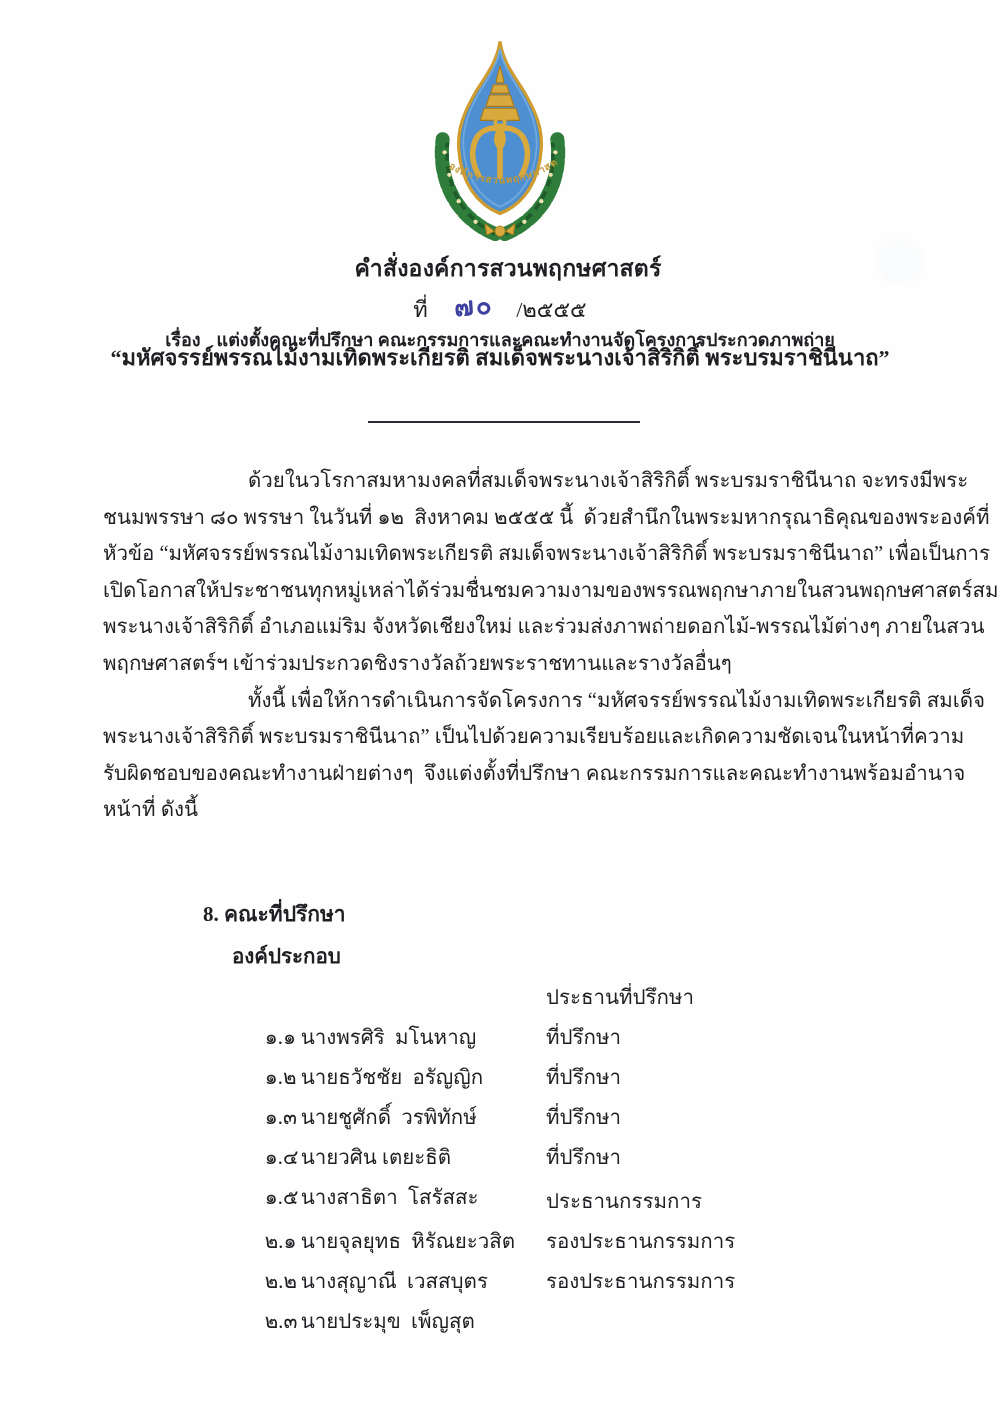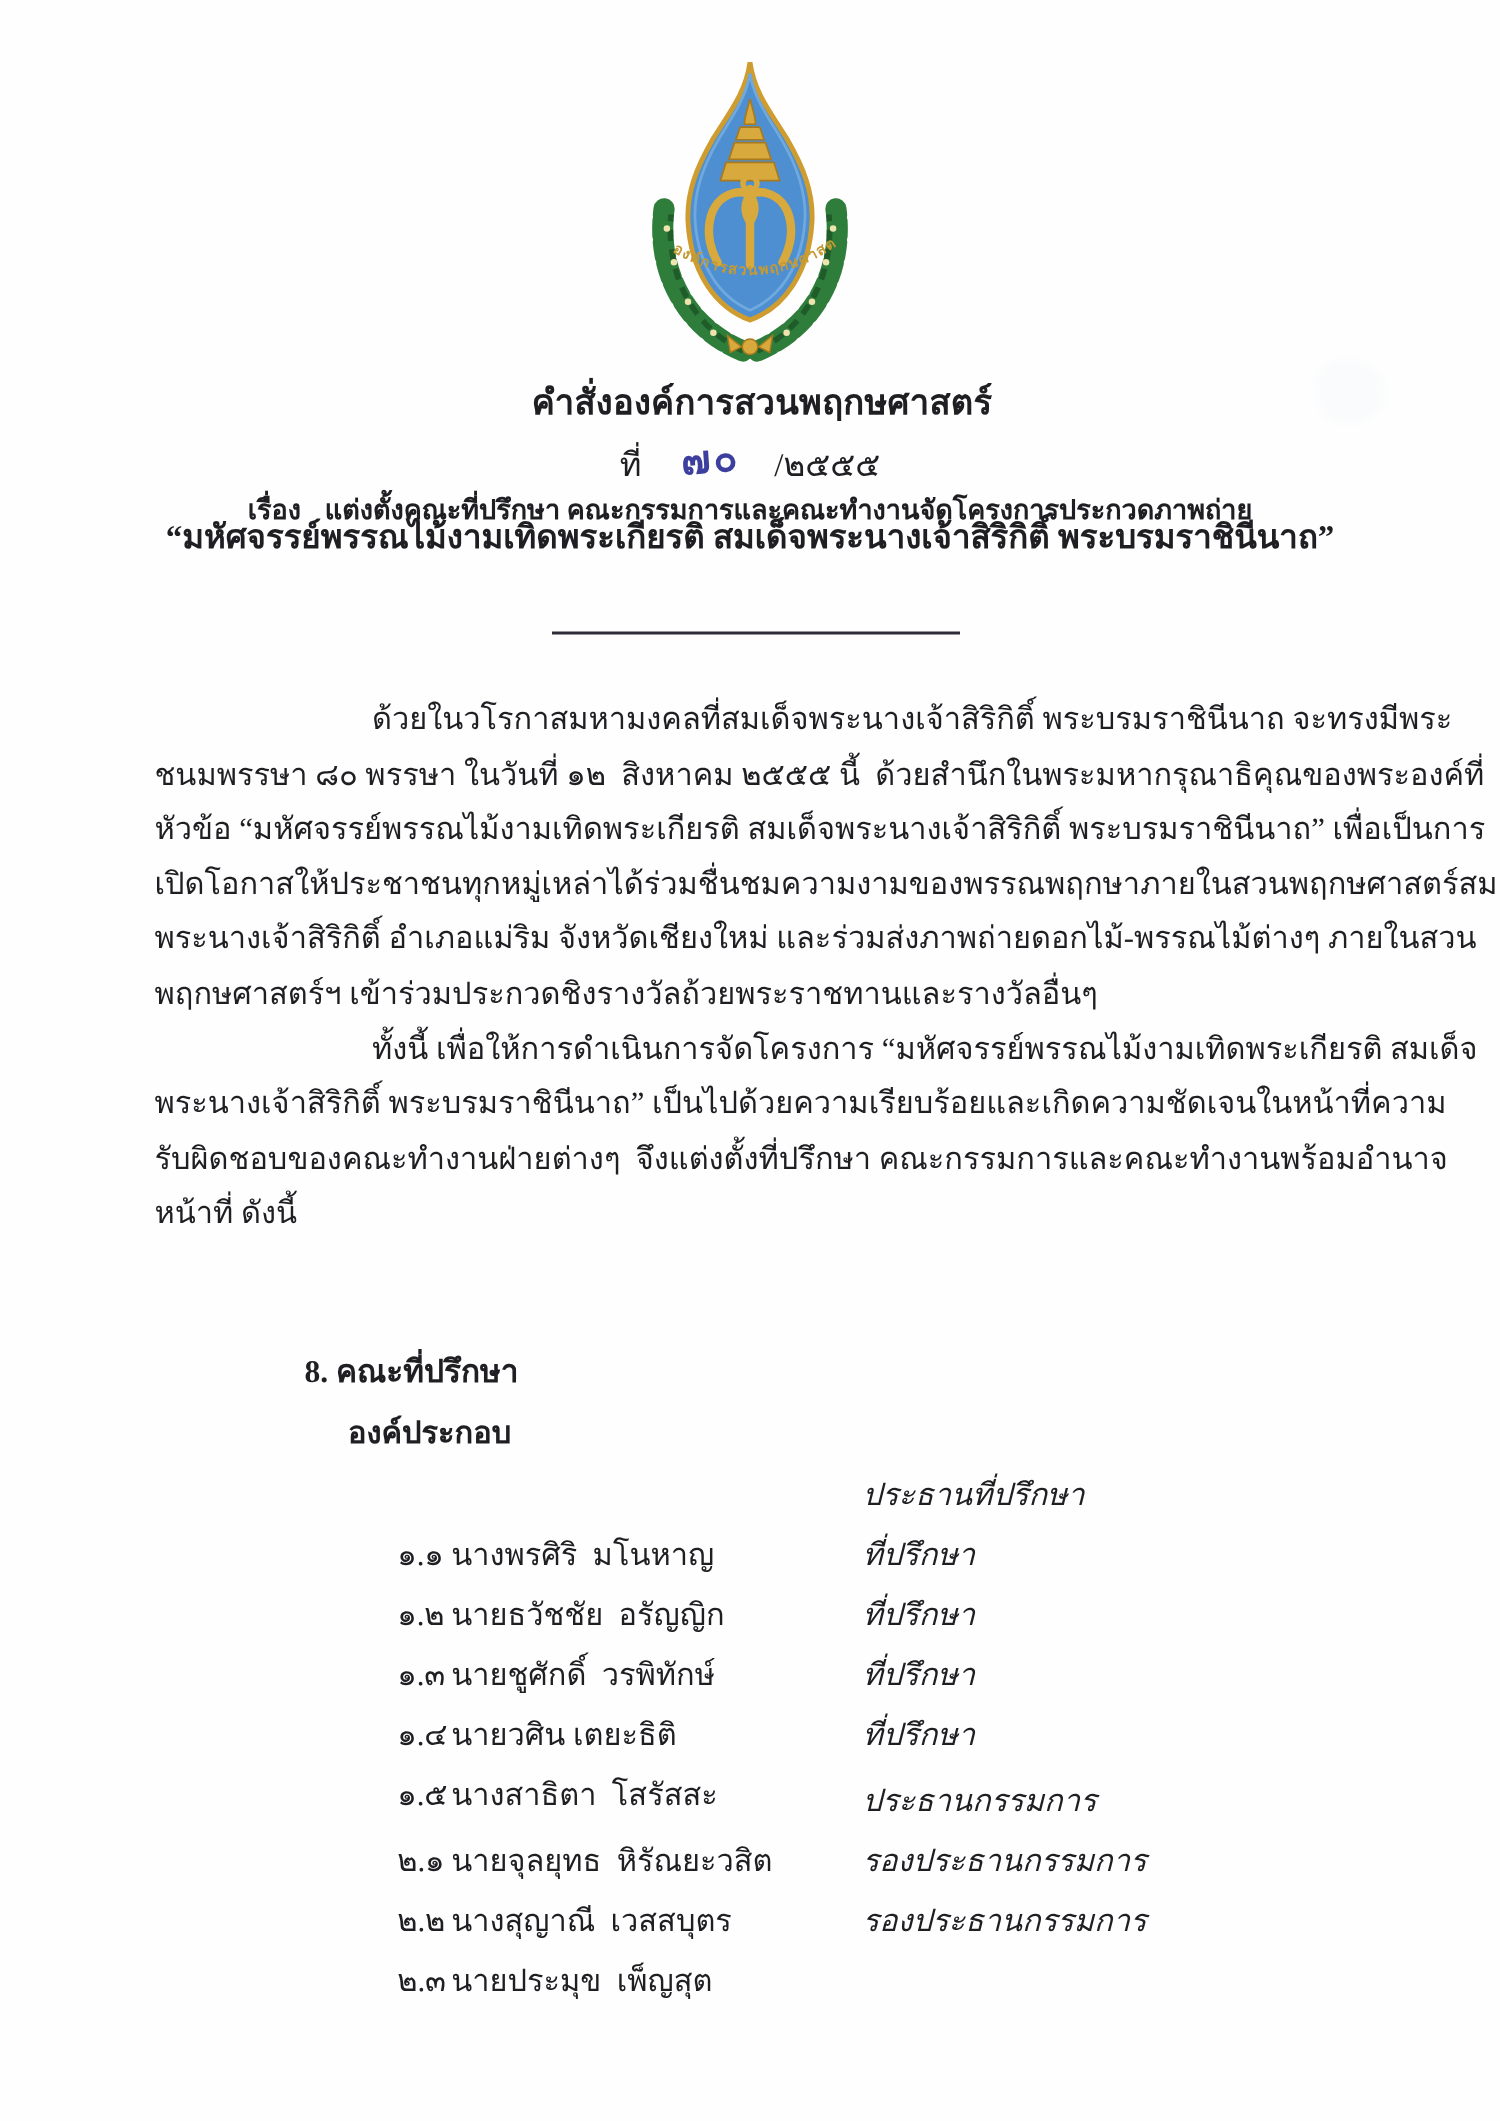--- a/index.html
+++ b/index.html
@@ -39,21 +39,21 @@
   .line { height:36.6px; line-height:36.6px; white-space:pre; }
   .line.indent { padding-left:145px; }
 
   .section { position:absolute; left:203px; width:720px; font-size:20.5px; }
   .sec1 { top:893px; }
   .sec2 { top:1181px; }
   .sec-heading { height:42px; line-height:42px; font-weight:bold; font-size:21px; white-space:pre; }
   .sec-subheading { height:42px; line-height:42px; font-weight:bold; padding-left:29px; white-space:pre; }
   .crow { position:relative; height:40px; line-height:40px; white-space:pre; }
   .crow .no { display:inline-block; margin-left:31px; width:36px; }
-  .crow .role { position:absolute; left:372px; top:0;font-style:italic; }
+  .crow .role { position:absolute; left:343px; top:0; }
 
   .smudge {
     position:absolute; top:240px; left:878px; width:46px; height:42px;
     background:#fafbfc; border-radius:40% 60% 55% 45%;
     filter:blur(2px);
   }
 </style>
 </head>
 <body>
 

